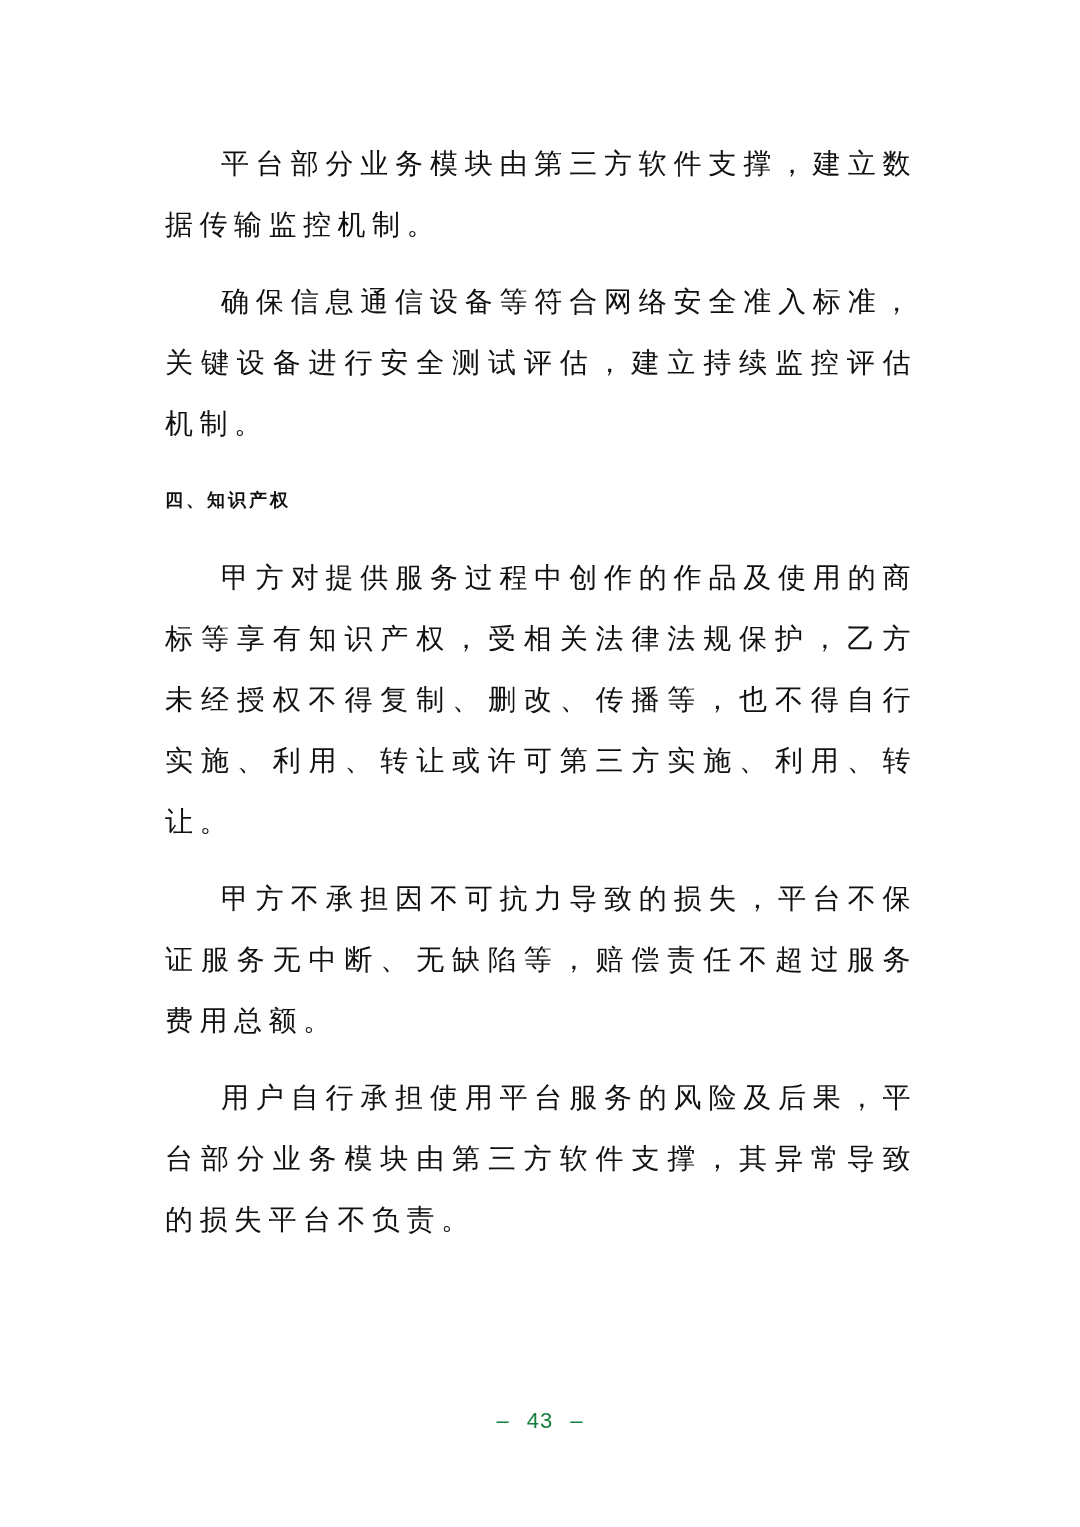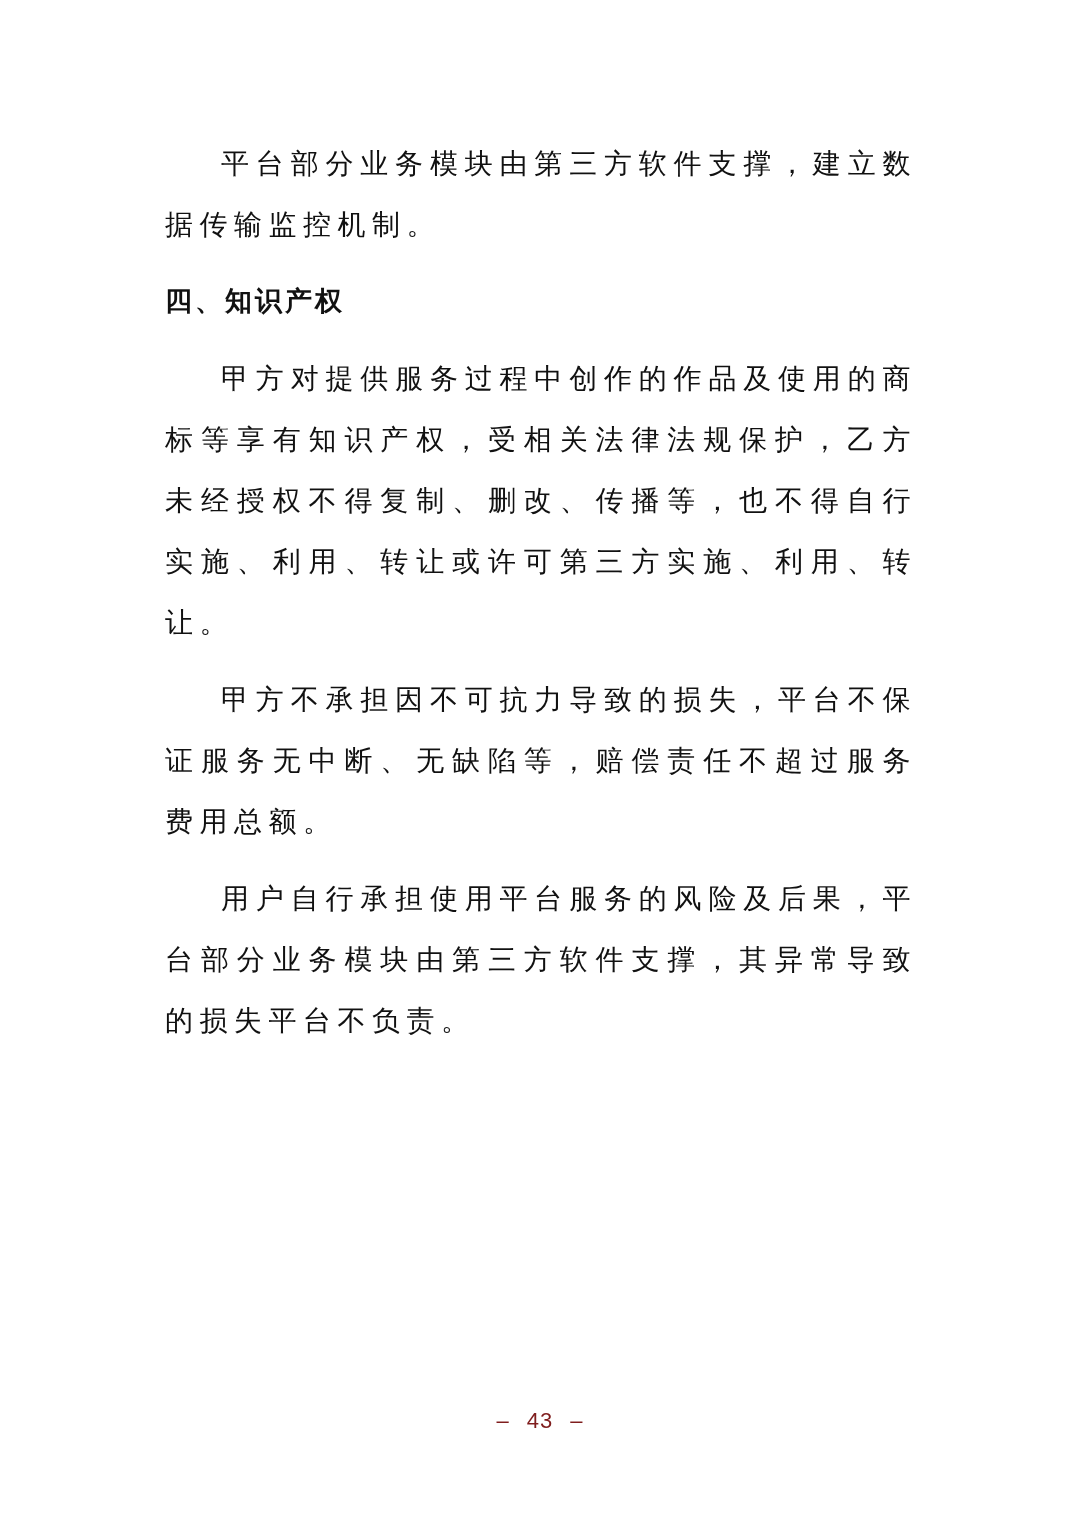--- a/index.html
+++ b/index.html
@@ -27,43 +27,44 @@
       letter-spacing: 6.5px;
       text-indent: 56px;
       margin: 0 0 16px 0;
       text-align: justify;
       text-justify: inter-character;
       word-break: break-all;
     }
     .heading {
       font-family: Liberation Sans, sans-serif;
       font-weight: bold;
-      font-size: 27px;
+      font-size: 18px;
       line-height: 61px;
       letter-spacing: 3px;
       margin: 0 0 16px 0;
     }
     .footer {
       position: absolute;
       left: 0;
       width: 1080px;
       top: 1408px;
       text-align: center;
       font-family: "Liberation Sans", "DejaVu Sans", sans-serif;
       font-size: 22px;
-      color: #7f1d1d;
+      color: #15803d;
       letter-spacing: 1px;
     }
     .footer .dash { padding: 0 10px; }
   </style>
 </head>
 <body>
 
 <div class="page">
   <p class="para">平台部分业务模块由第三方软件支撑，建立数据传输监控机制。</p>
+  <p class="para">确保信息通信设备等符合网络安全准入标准，关键设备进行安全测试评估，建立持续监控评估机制。</p>
   <h2 class="heading">四、知识产权</h2>
   <p class="para">甲方对提供服务过程中创作的作品及使用的商标等享有知识产权，受相关法律法规保护，乙方未经授权不得复制、删改、传播等，也不得自行实施、利用、转让或许可第三方实施、利用、转让。</p>
   <p class="para">甲方不承担因不可抗力导致的损失，平台不保证服务无中断、无缺陷等，赔偿责任不超过服务费用总额。</p>
   <p class="para">用户自行承担使用平台服务的风险及后果，平台部分业务模块由第三方软件支撑，其异常导致的损失平台不负责。</p>
 
 </div>
 
 <div class="footer">
   <span class="dash">–</span>
   <span>43</span>

